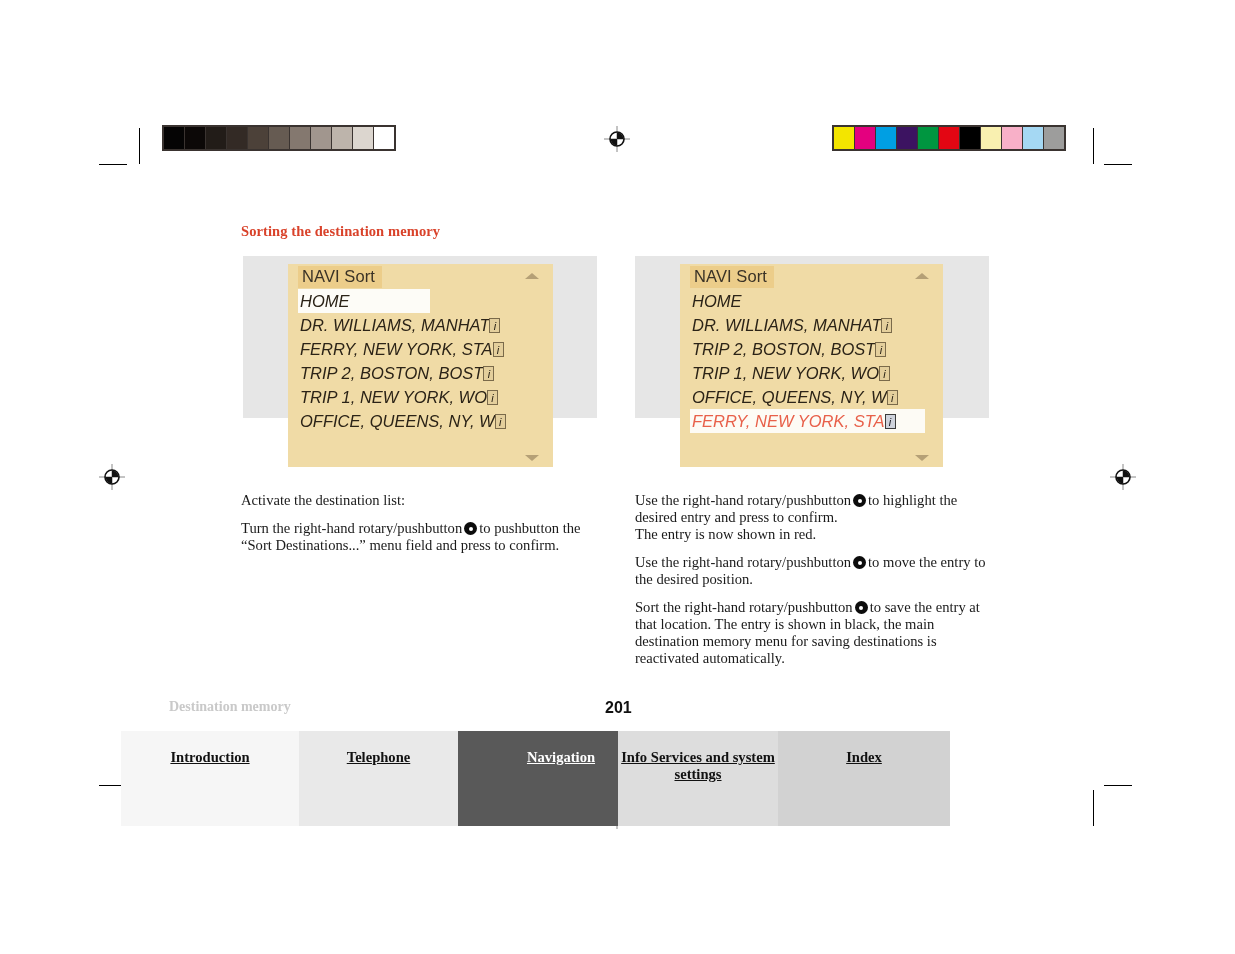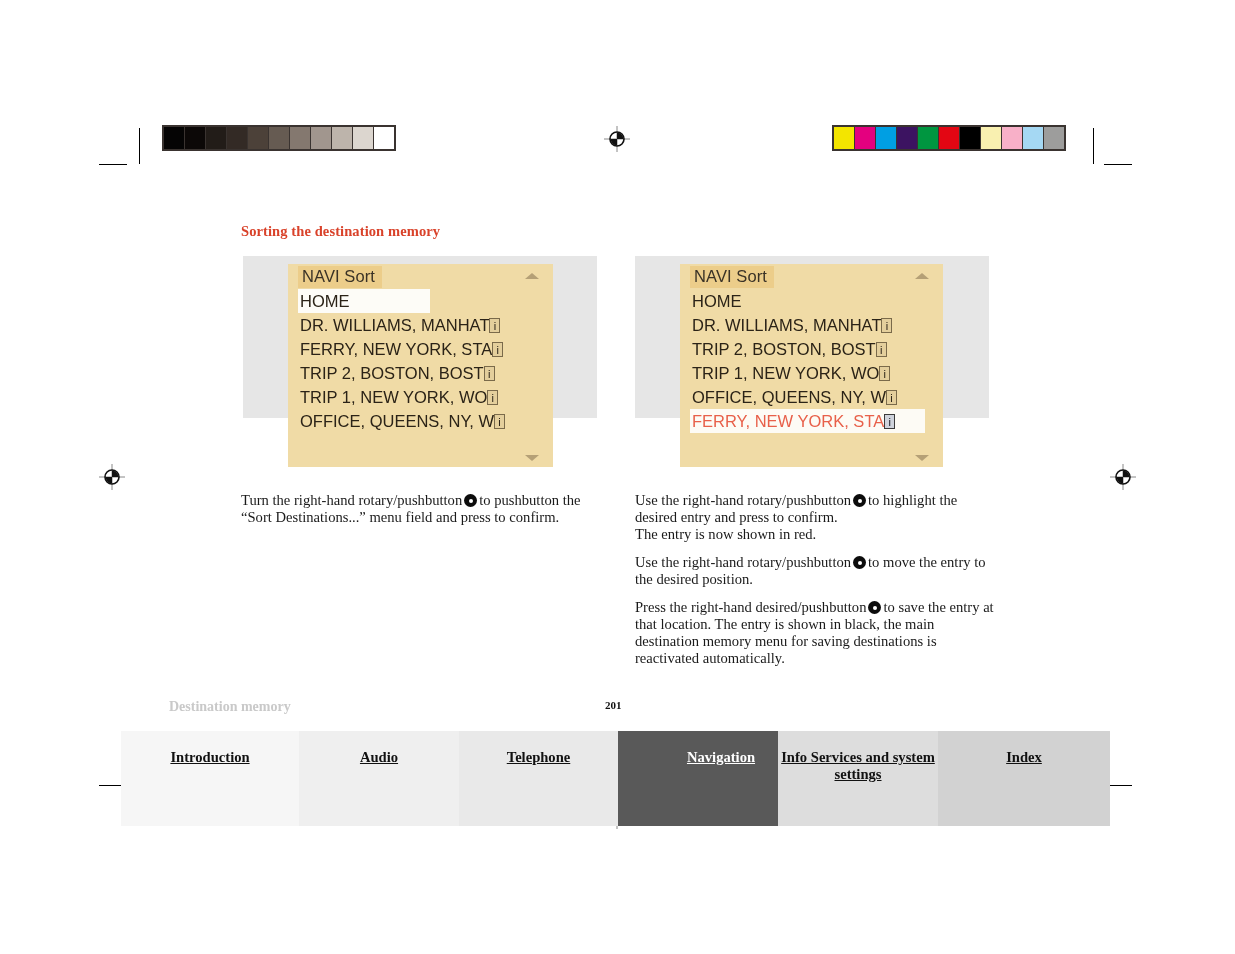--- a/index.html
+++ b/index.html
@@ -117,20 +117,21 @@
   .navi-item {
     position: relative;
     font-size: 16.5px;
     color: #2b2317;
     line-height: 24px;
     height: 24px;
     white-space: nowrap;
     padding-left: 2px;
     display: flex;
     align-items: center;
+    font-style: italic;
   }
   .navi-item .label { display: inline-block; }
   .navi-item.selected {
     background: #fdfcf7;
     width: 130px;
   }
   .navi-item.moving {
     background: #fdfbf5;
     color: #e8604a;
     width: 233px;
@@ -196,23 +197,23 @@
     top: 699px;
     font-family: "Liberation Serif", serif;
     font-weight: bold;
     font-size: 14px;
     color: #c9c9c9;
   }
   #page-number {
     position: absolute;
     left: 605px;
     top: 699px;
-    font-family: Liberation Serif, serif;
+    font-family: Liberation Sans, sans-serif;
     font-weight: bold;
-    font-size: 11px;
+    font-size: 16px;
     color: #111;
   }
 
   
   #tab-bar {
     position: absolute;
     left: 121px;
     top: 731px;
     width: 989px;
     height: 95px;
@@ -385,47 +386,47 @@
         <span class="label">FERRY, NEW YORK, STA</span>
         <span class="info-icon">i</span>
       </li>
     </ul>
     <div class="scroll-arrow down"></div>
   </div>
 </div>
 
 <div id="col-left" class="col">
   <p class="para">
+    <span>Activate the destination list:</span>
+  </p>
+  <p class="para">
     <span>Turn the right-hand rotary/pushbutton</span><span class="knob"></span><span>to pushbutton the “Sort Destinations...” menu field and press to confirm.</span>
   </p>
 </div>
 
 <div id="col-right" class="col">
   <p class="para">
     <span>Use the right-hand rotary/pushbutton</span><span class="knob"></span><span>to highlight the desired entry and press to confirm.</span><br>
     <span>The entry is now shown in red.</span>
   </p>
   <p class="para">
     <span>Use the right-hand rotary/pushbutton</span><span class="knob"></span><span>to move the entry to the desired position.</span>
   </p>
   <p class="para">
-    <span>Press the right-hand desired/pushbutton</span><span class="knob"></span><span>to save the entry at that location. The entry is shown in black, the main destination memory menu for saving destinations is reactivated automatically.</span>
+    <span>Sort the right-hand rotary/pushbutton</span><span class="knob"></span><span>to save the entry at that location. The entry is shown in black, the main destination memory menu for saving destinations is reactivated automatically.</span>
   </p>
 </div>
 
 <div id="running-head">Destination memory</div>
 <div id="page-number">201</div>
 
 <div id="tab-bar">
   <div class="tab" style="background: rgb(246, 246, 246); width: 178px; flex: 0 0 178px;">
       <span>Introduction</span>
     </div>
-  <div class="tab" style="background: rgb(239, 239, 239); width: 160px; flex: 0 0 160px;">
-      <span>Audio</span>
-    </div>
   <div class="tab" style="background: rgb(233, 233, 233); width: 159px; flex: 0 0 159px;">
       <span>Telephone</span>
     </div>
   <div class="tab active" style="background: rgb(89, 89, 89); width: 160px; flex: 0 0 160px;">
       <span>Navigation</span>
     </div>
   <div class="tab" style="background: rgb(221, 221, 221); width: 160px; flex: 0 0 160px;">
       <span>Info Services and system settings</span>
     </div>
   <div class="tab" style="background: rgb(210, 210, 210); width: 172px; flex: 0 0 172px;">

